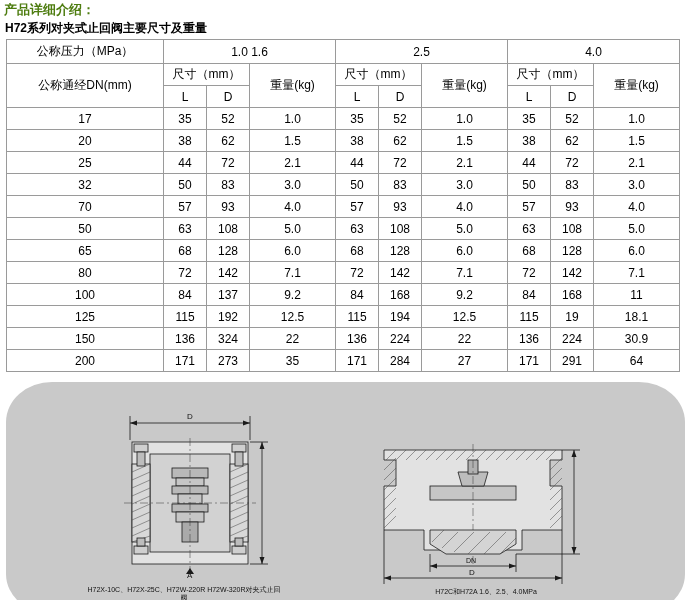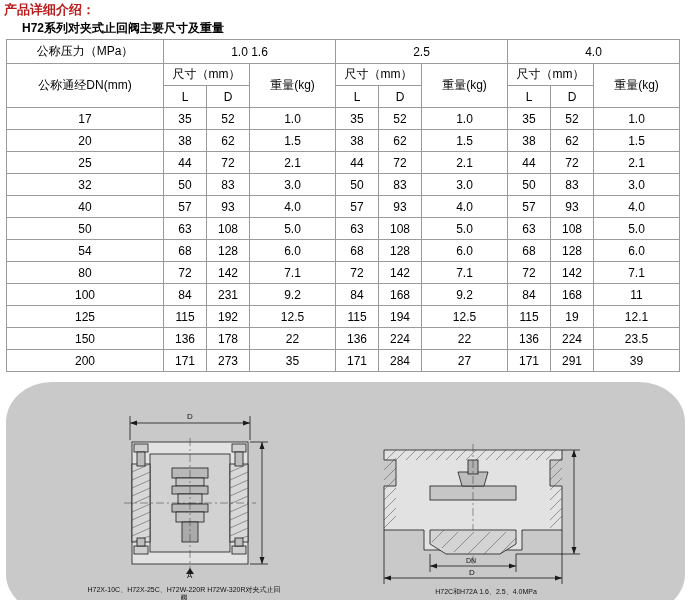--- a/index.html
+++ b/index.html
@@ -16,28 +16,28 @@
     overflow: hidden;
   }
   .page {
     position: relative;
     width: 691px;
     height: 600px;
   }
   .section-title {
     font-size: 13px;
     font-weight: bold;
-    color: #b91c1c;
+    color: #4d7c0f;
     padding: 3px 4px 4px 4px;
     line-height: 14px;
   }
   .table-caption {
     font-size: 12px;
     font-weight: bold;
-    padding: 0 0 4px 22px;
+    padding: 0 0 4px 5px;
     line-height: 14px;
   }
   table.spec {
     border-collapse: collapse;
     width: 621px;
     margin: 0 0 0 6px;
     table-layout: fixed;
     border-radius: 20px;
   }
   table.spec td, table.spec th {
@@ -192,21 +192,21 @@
         <td>83</td>
         <td>3.0</td>
         <td>50</td>
         <td>83</td>
         <td>3.0</td>
         <td>50</td>
         <td>83</td>
         <td>3.0</td>
       </tr>
       <tr>
-        <td>40</td>
+        <td>70</td>
         <td>57</td>
         <td>93</td>
         <td>4.0</td>
         <td>57</td>
         <td>93</td>
         <td>4.0</td>
         <td>57</td>
         <td>93</td>
         <td>4.0</td>
       </tr>
@@ -216,21 +216,21 @@
         <td>108</td>
         <td>5.0</td>
         <td>63</td>
         <td>108</td>
         <td>5.0</td>
         <td>63</td>
         <td>108</td>
         <td>5.0</td>
       </tr>
       <tr>
-        <td>54</td>
+        <td>65</td>
         <td>68</td>
         <td>128</td>
         <td>6.0</td>
         <td>68</td>
         <td>128</td>
         <td>6.0</td>
         <td>68</td>
         <td>128</td>
         <td>6.0</td>
       </tr>
@@ -242,64 +242,64 @@
         <td>72</td>
         <td>142</td>
         <td>7.1</td>
         <td>72</td>
         <td>142</td>
         <td>7.1</td>
       </tr>
       <tr>
         <td>100</td>
         <td>84</td>
-        <td>231</td>
+        <td>137</td>
         <td>9.2</td>
         <td>84</td>
         <td>168</td>
         <td>9.2</td>
         <td>84</td>
         <td>168</td>
         <td>11</td>
       </tr>
       <tr>
         <td>125</td>
         <td>115</td>
         <td>192</td>
         <td>12.5</td>
         <td>115</td>
         <td>194</td>
         <td>12.5</td>
         <td>115</td>
         <td>19</td>
-        <td>12.1</td>
+        <td>18.1</td>
       </tr>
       <tr>
         <td>150</td>
         <td>136</td>
-        <td>178</td>
+        <td>324</td>
         <td>22</td>
         <td>136</td>
         <td>224</td>
         <td>22</td>
         <td>136</td>
         <td>224</td>
-        <td>23.5</td>
+        <td>30.9</td>
       </tr>
       <tr>
         <td>200</td>
         <td>171</td>
         <td>273</td>
         <td>35</td>
         <td>171</td>
         <td>284</td>
         <td>27</td>
         <td>171</td>
         <td>291</td>
-        <td>39</td>
+        <td>64</td>
       </tr>
     </tbody>
   </table>
 
   <div class="diagram-wrap">
     <div class="diagram-bg"></div>
 
     <svg class="diagram-svg" width="679" height="232" viewBox="0 0 679 232">
       <g stroke="#1a1a1a" fill="none" stroke-width="0.8">
 

